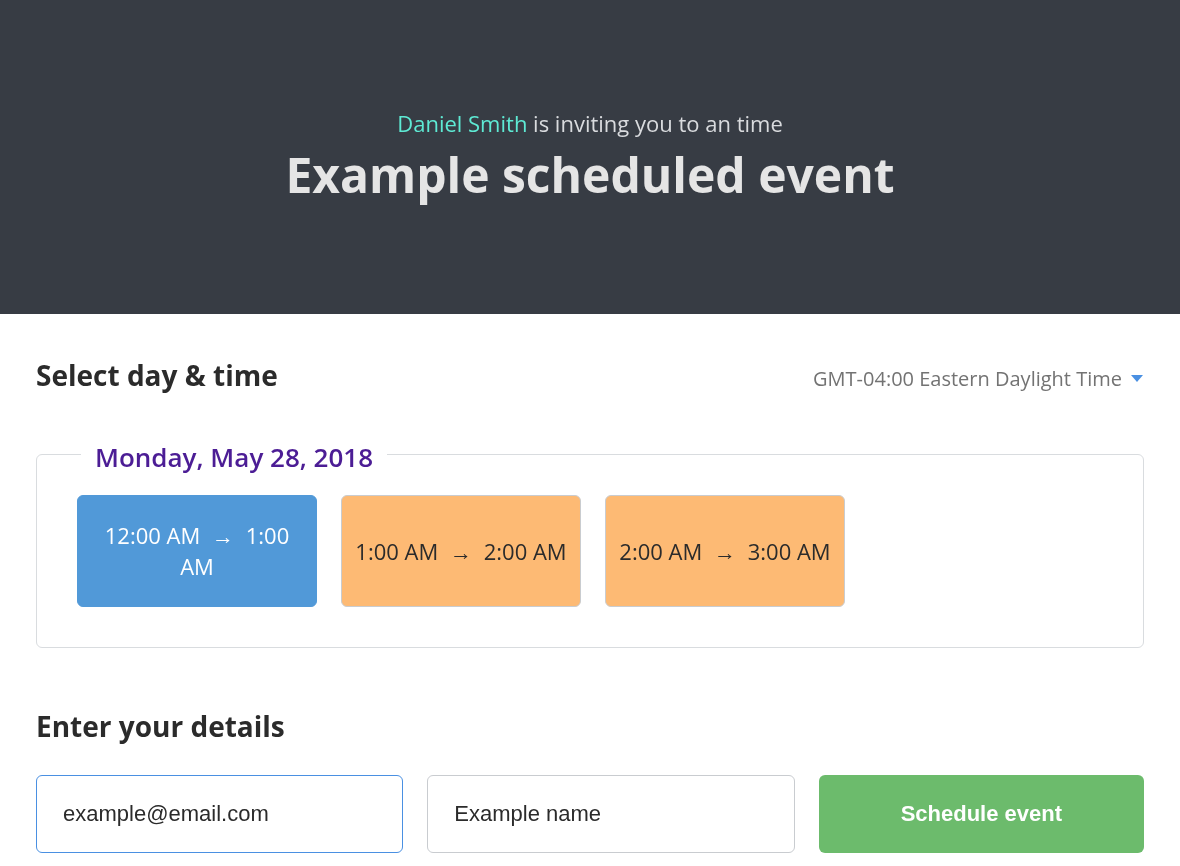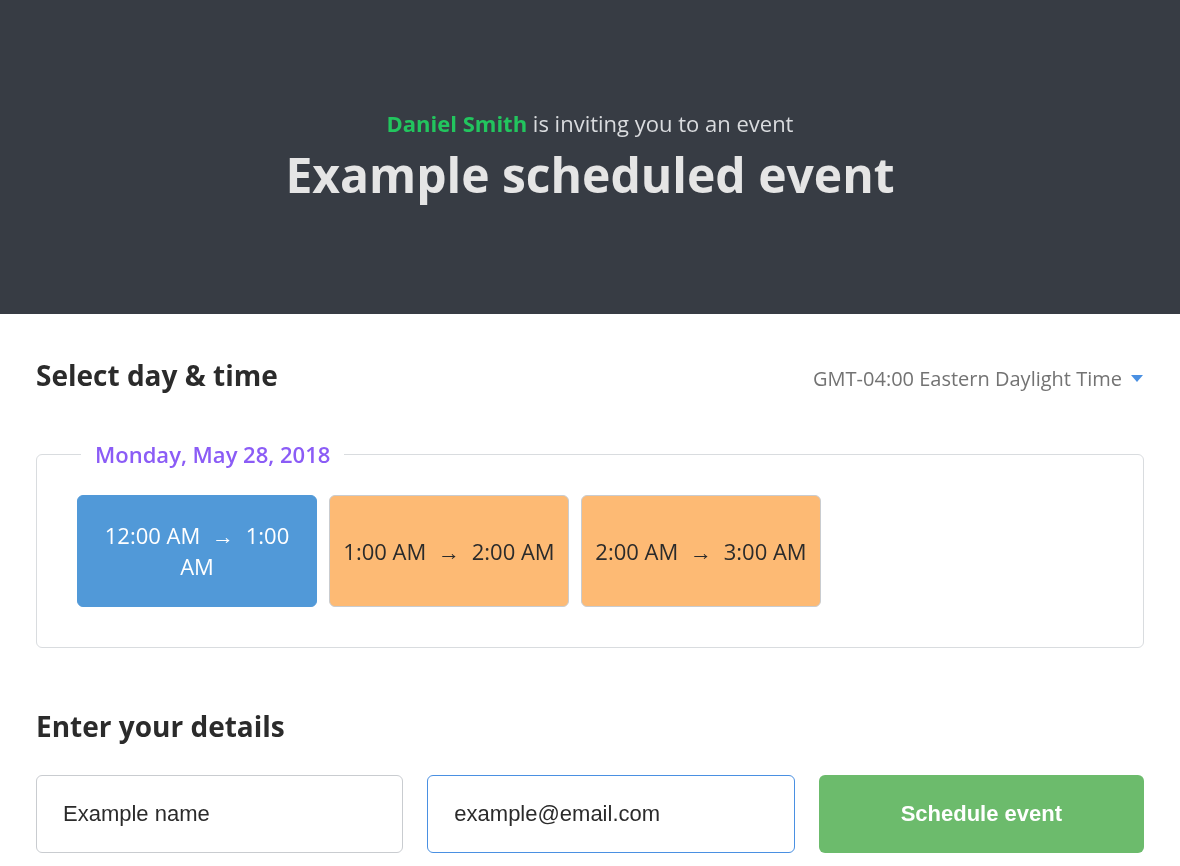--- a/index.html
+++ b/index.html
@@ -21,22 +21,22 @@
     align-items: center;
     justify-content: center;
   }
   .hero-sub {
     font-size: 22px;
     font-weight: 400;
     color: #d9dbde;
     margin-bottom: 4px;
   }
   .hero-sub .inviter {
-    font-weight: 700;
-    color: #22c55e;
+    font-weight: 400;
+    color: #5eead4;
   }
   .hero-title {
     font-size: 48px;
     font-weight: 700;
     color: #e5e5e5;
   }
 
   
   .content {
     padding: 42px 36px 0 36px;
@@ -71,27 +71,27 @@
     border-radius: 6px;
     margin-top: 60px;
     padding: 40px 40px 40px 40px;
   }
   .date-group-legend {
     position: absolute;
     top: -16px;
     left: 44px;
     background: #fff;
     padding: 0 14px;
-    font-size: 22px;
+    font-size: 26px;
     font-weight: 600;
-    color: #8b5cf6;
+    color: #4c1d95;
   }
   .slots {
     display: flex;
-    gap: 12px;
+    gap: 24px;
   }
   .slot {
     width: 240px;
     height: 112px;
     border: 1px solid #c9ccd0;
     border-radius: 6px;
     background: #fdba74;
     display: flex;
     align-items: center;
     justify-content: center;
@@ -146,21 +146,21 @@
     font-size: 22px;
     font-weight: 600;
     cursor: pointer;
   }
 </style>
 </head>
 <body>
 
 <div class="hero">
   <div class="hero-sub">
-    <span class="inviter">Daniel Smith</span><span> is inviting you to an event</span>
+    <span class="inviter">Daniel Smith</span><span> is inviting you to an time</span>
   </div>
   <div class="hero-title">Example scheduled event</div>
 </div>
 
 <div class="content">
 
   <div class="row-heading">
     <div class="section-title">Select day &amp; time</div>
     <div class="tz-picker">
       <span>GMT-04:00 Eastern Daylight Time</span>
@@ -195,18 +195,18 @@
           <span class="arrow">→</span>
           <span>3:00 AM</span>
         </span>
       </div>
     </div>
   </div>
 
   <div class="details-title">Enter your details</div>
 
   <div class="form-row">
+    <input class="text-input focused" value="example@email.com" style="">
     <input class="text-input" value="Example name" style="">
-    <input class="text-input focused" value="example@email.com" style="">
     <button class="schedule-btn">Schedule event</button>
   </div>
 
 </div>
 
 </body></html>

